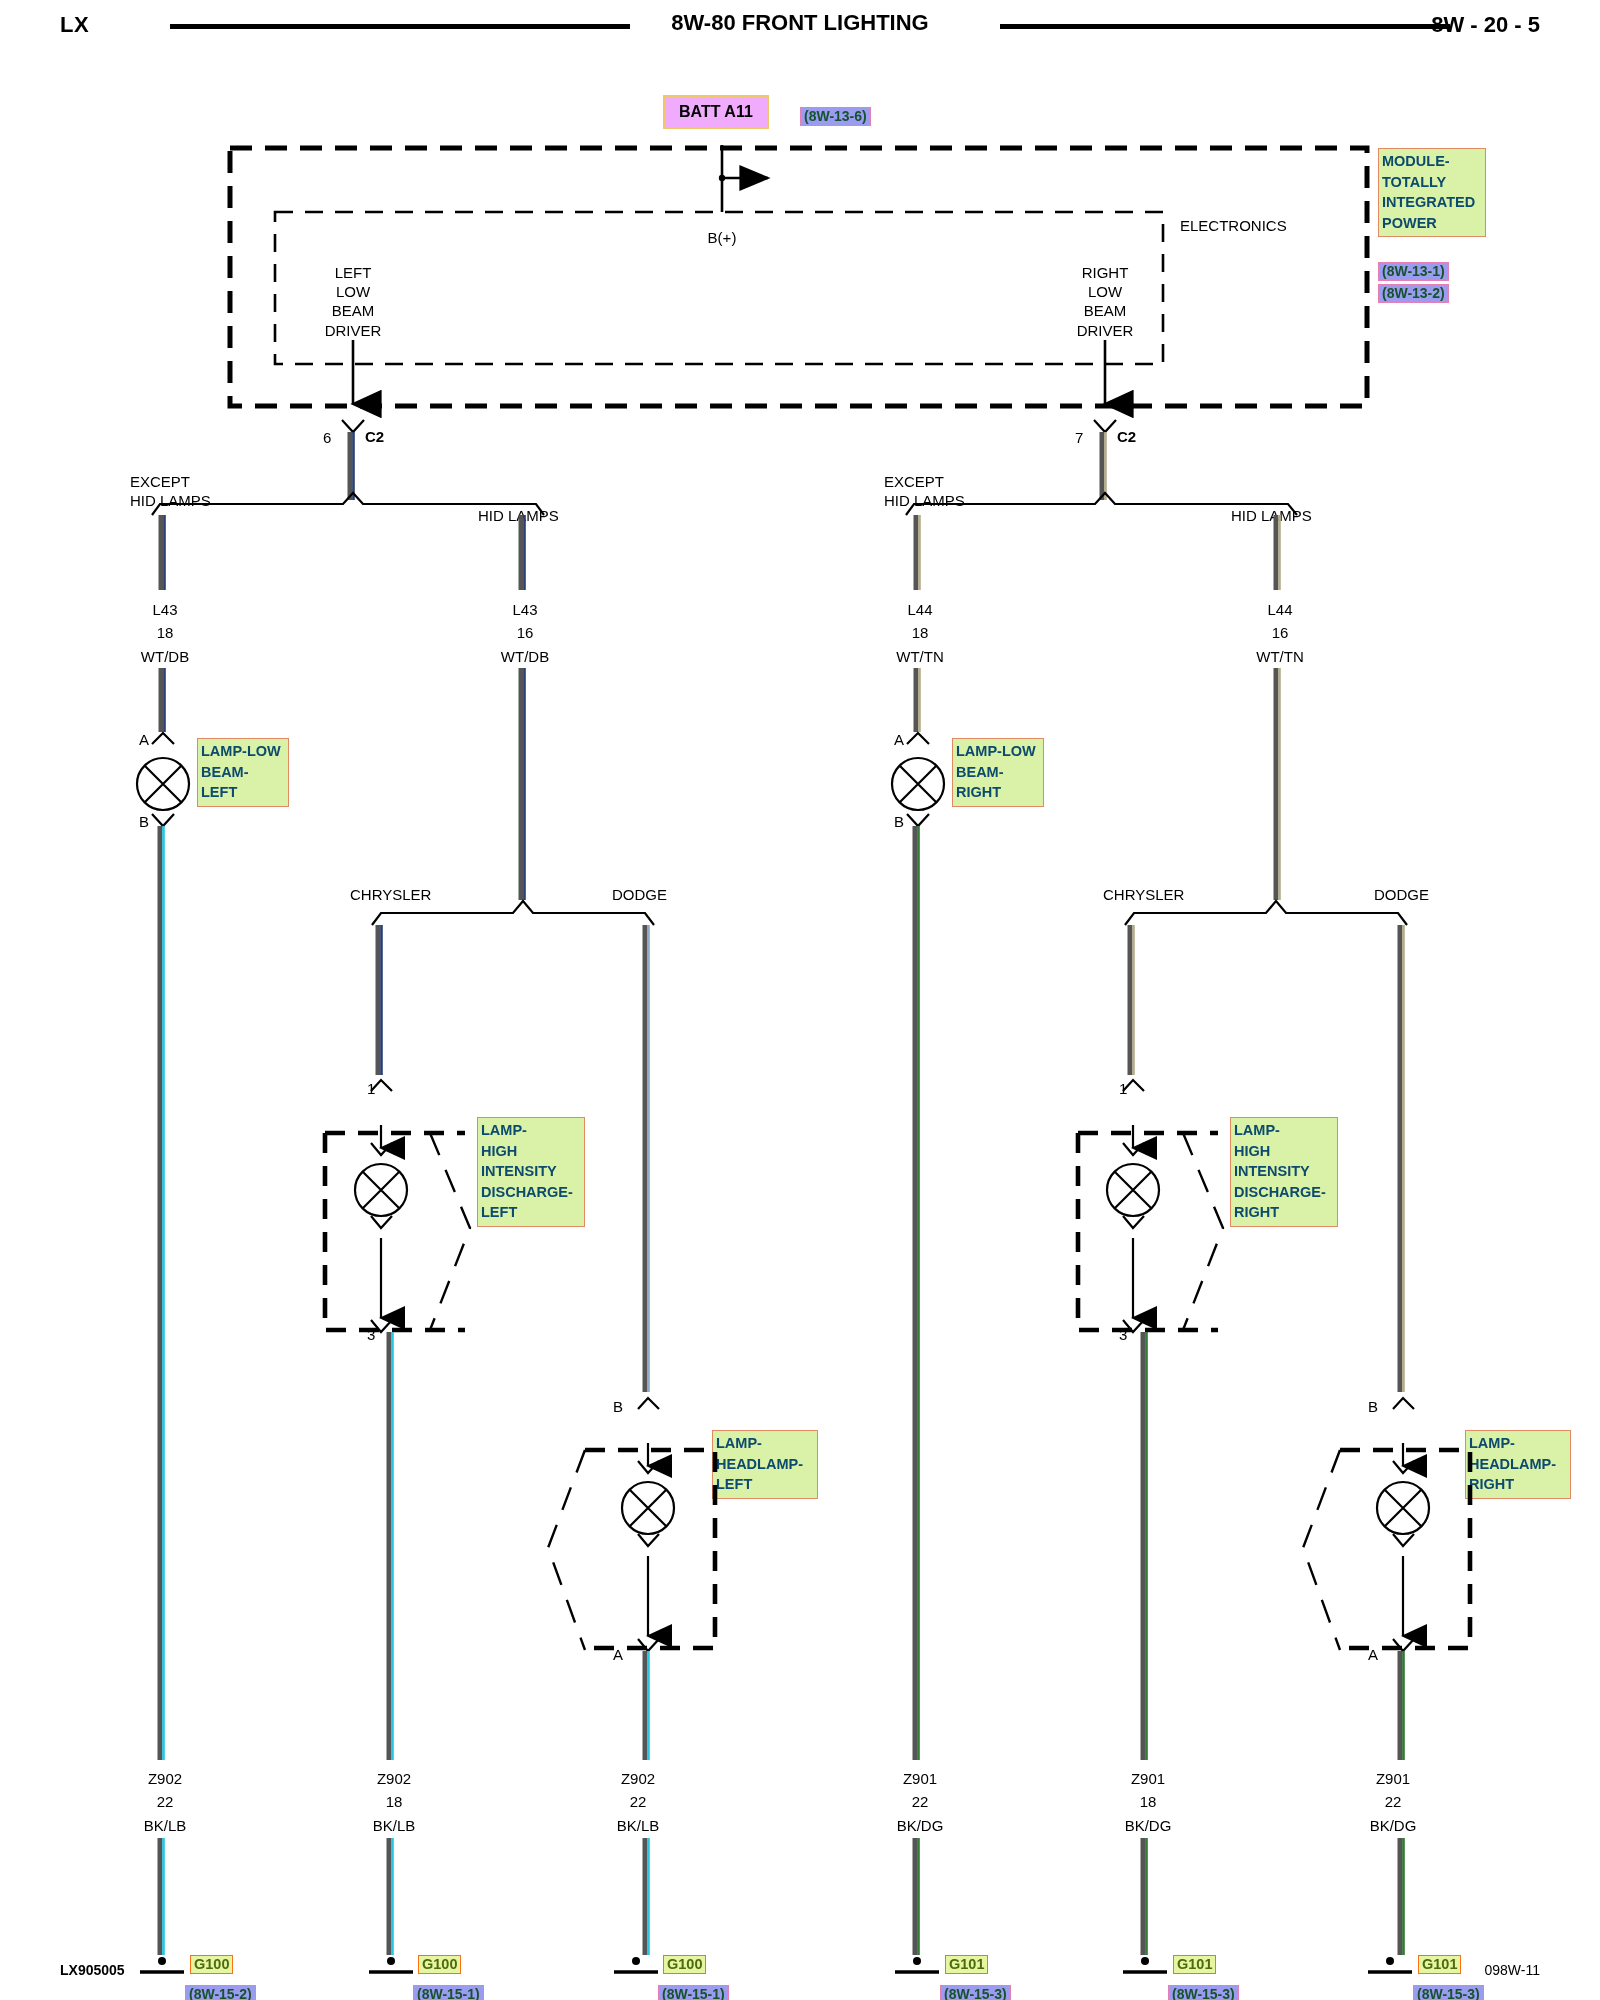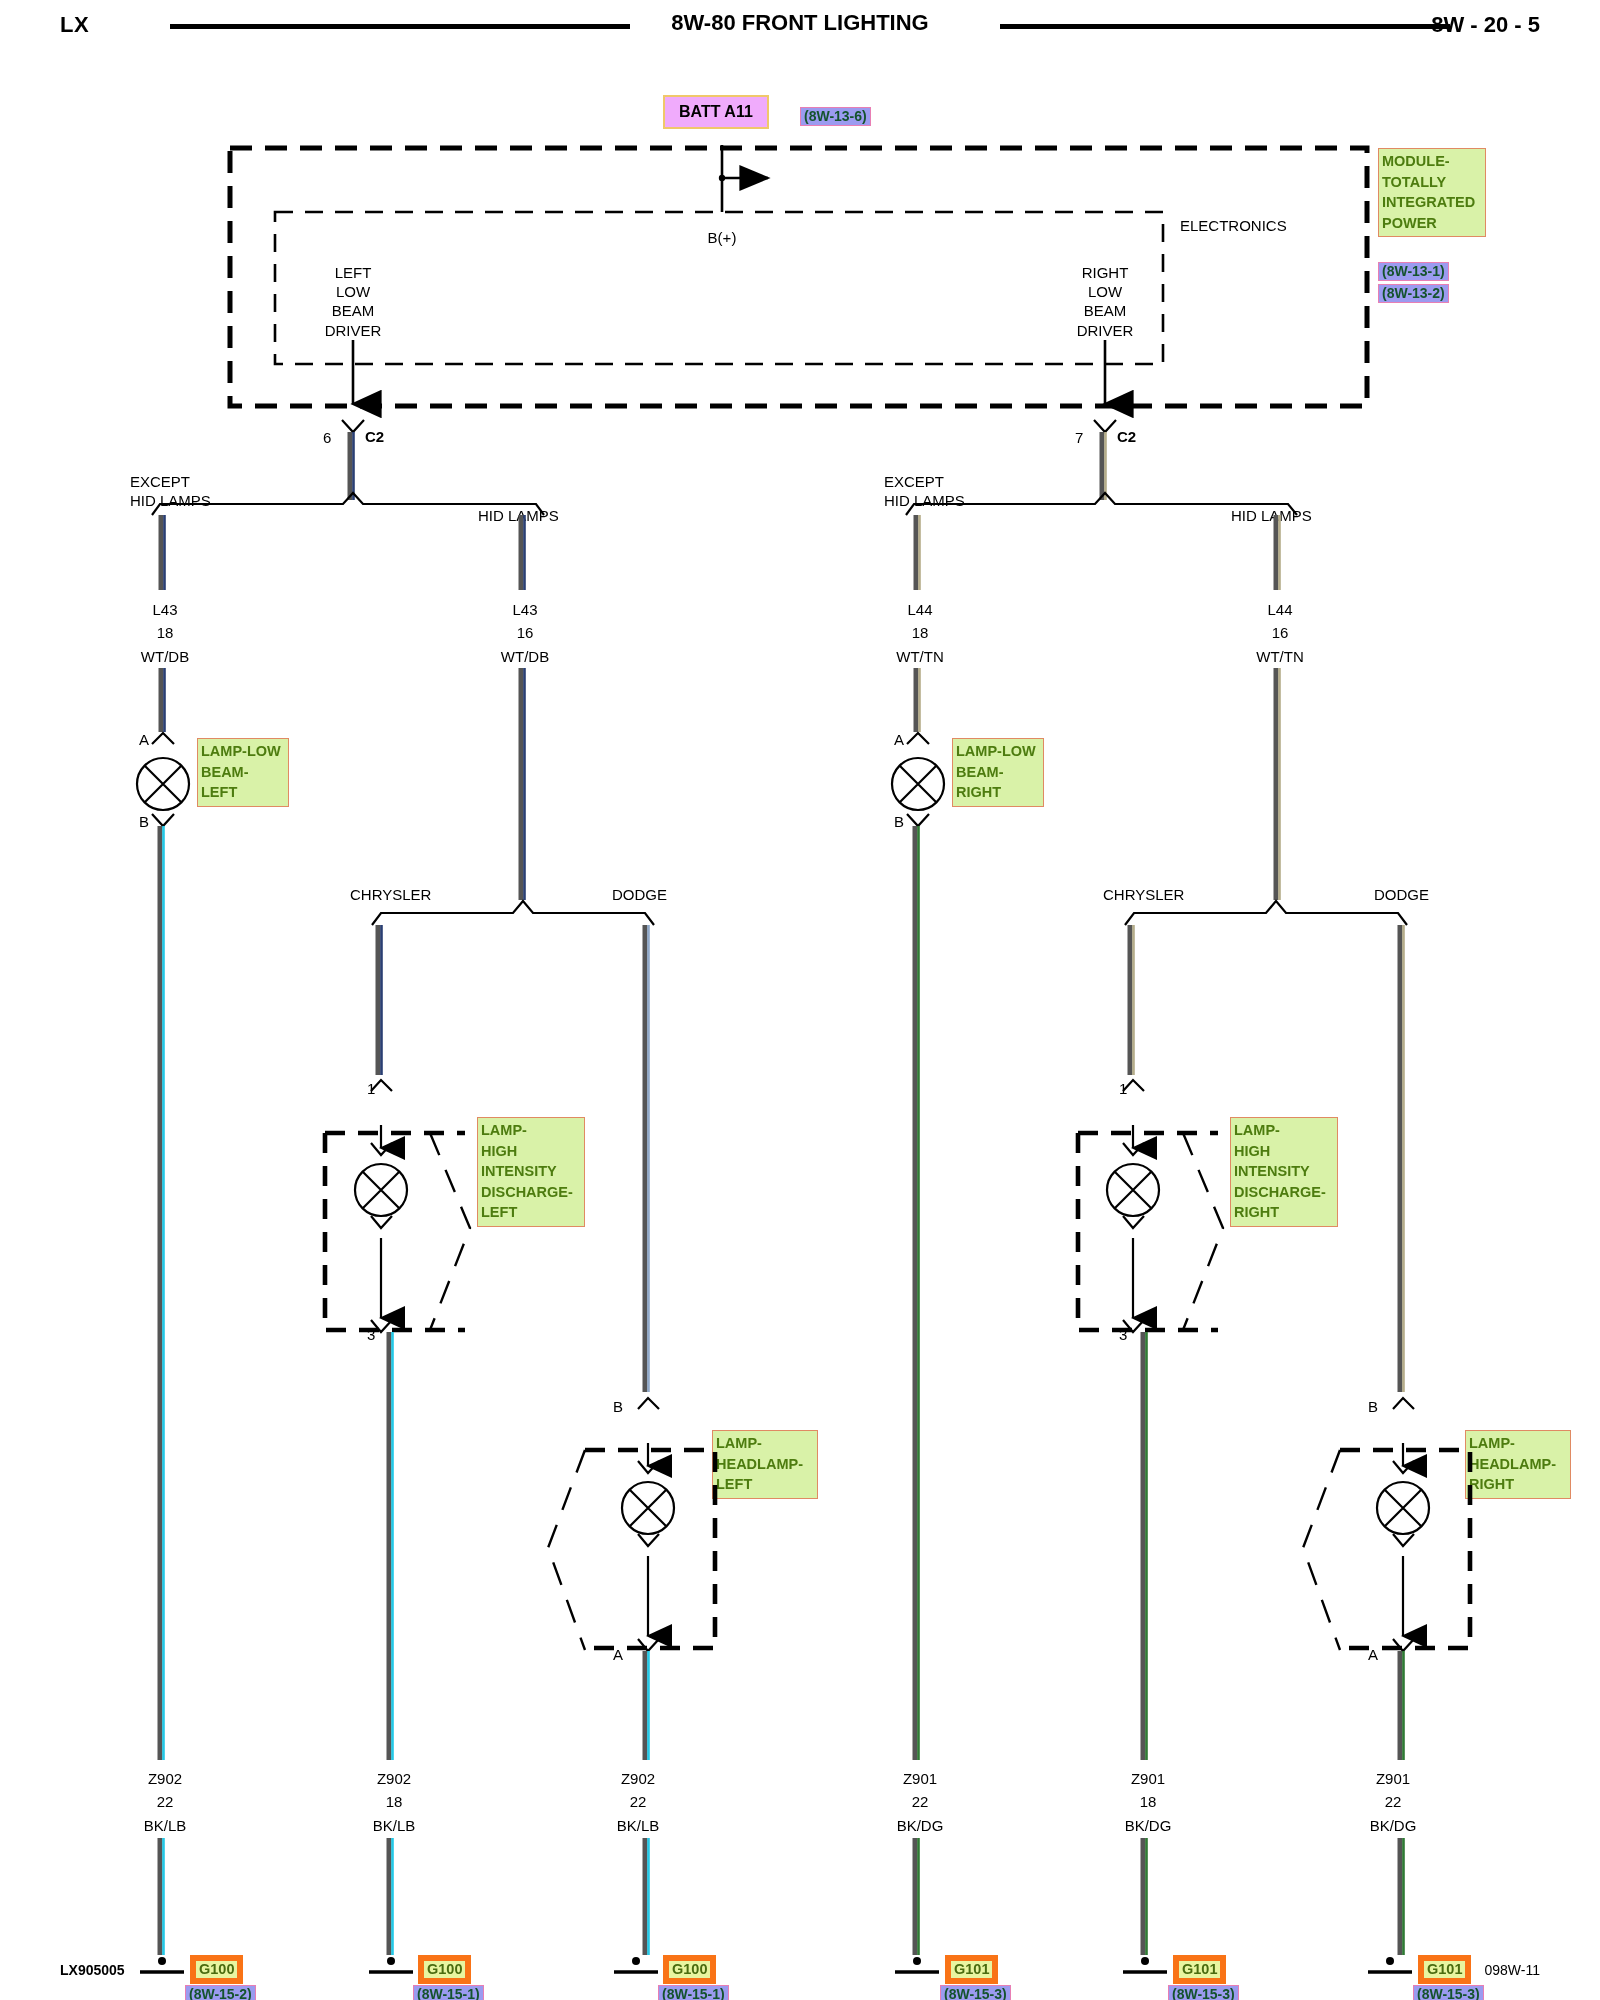--- a/index.html
+++ b/index.html
@@ -82,42 +82,42 @@
     font-size: 15px;
     line-height: 1.55;
     white-space: nowrap;
   }
 
   
   .callout {
     position: absolute;
     background: #d9f2a8;
     border: 1px solid #e08a63;
-    color: #4d7c0f;
+    color: #0c4a6e;
     font-weight: bold;
     font-size: 14.5px;
     line-height: 1.42;
     padding: 2px 3px 3px 3px;
     box-sizing: border-box;
     white-space: pre-line;
   }
   .ref {
     position: absolute;
     background: #9b9bf0;
     border: 1px solid #e87fb4;
     color: #14532d;
     font-weight: bold;
     font-size: 14px;
     padding: 0px 3px 1px 3px;
     white-space: nowrap;
   }
   .gnd-name {
     position: absolute;
     background: #e8f5a0;
-    border: 6px solid #f97316;
+    border: 1px solid #f97316;
     color: #4a6b0f;
     font-weight: bold;
     font-size: 14.5px;
     padding: 0px 3px 1px 3px;
     white-space: nowrap;
   }
   .fusebox {
     position: absolute;
     border: 2px solid #f0c86a;
     background: #f0abfc;

